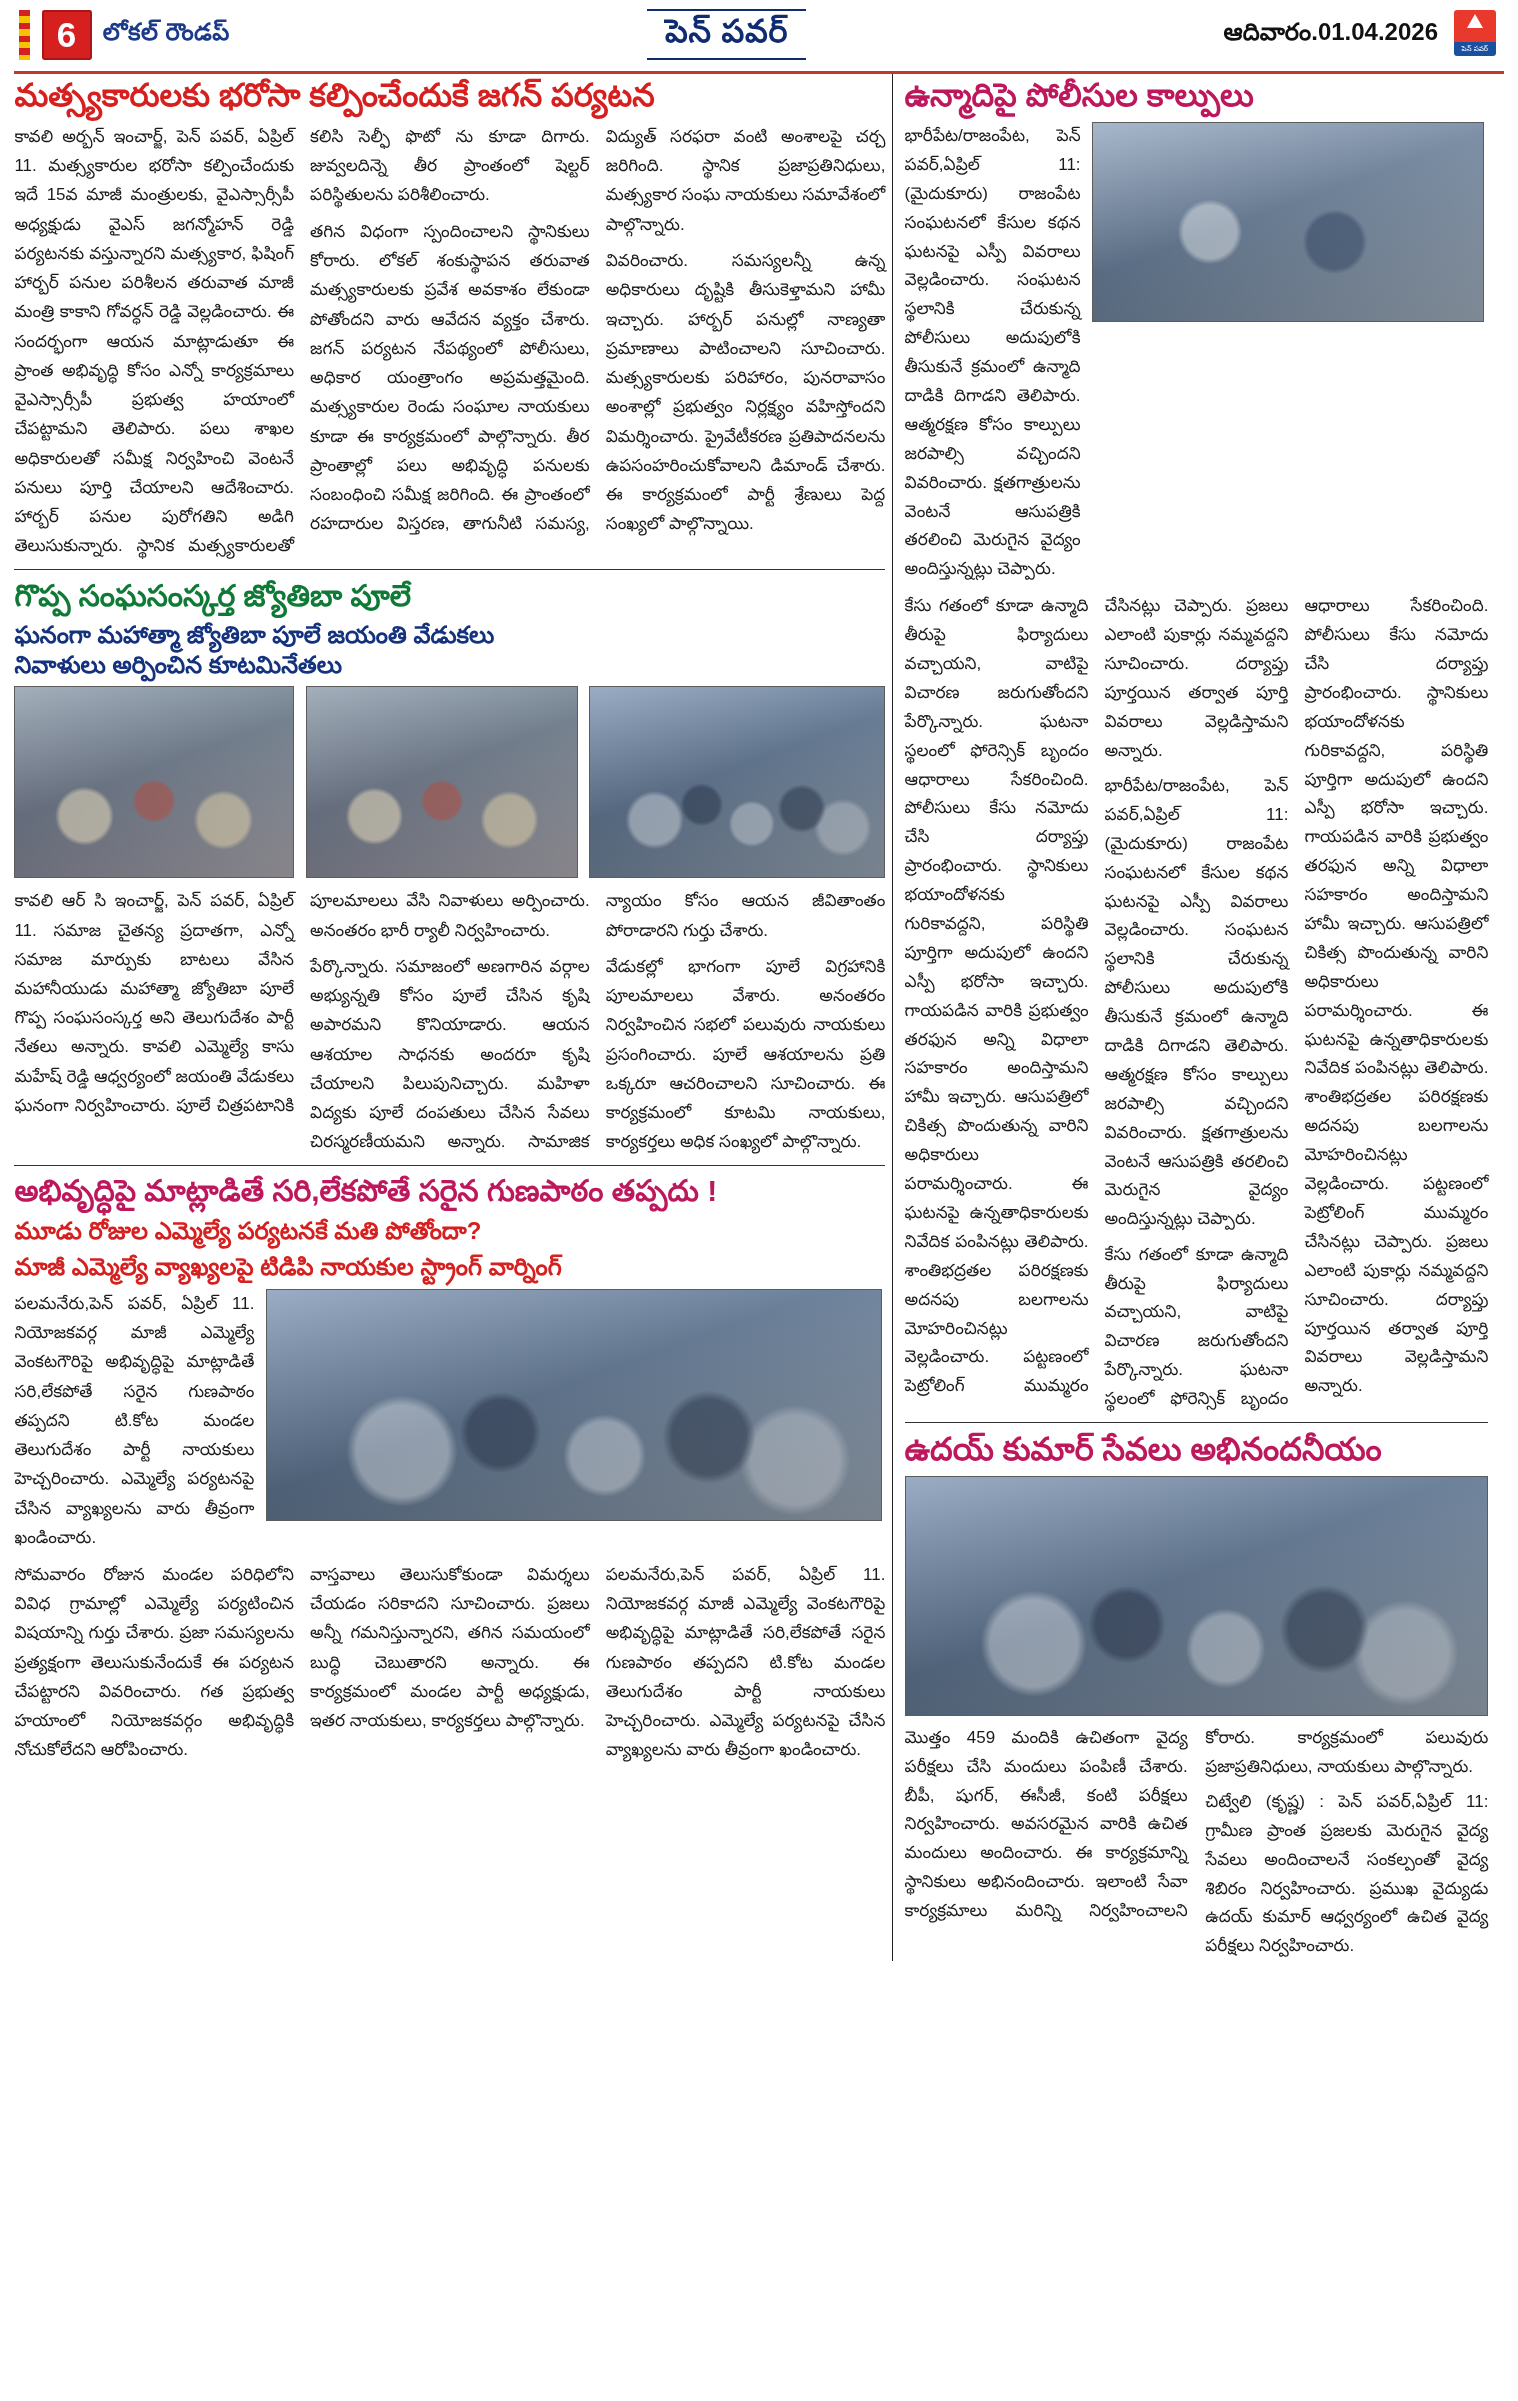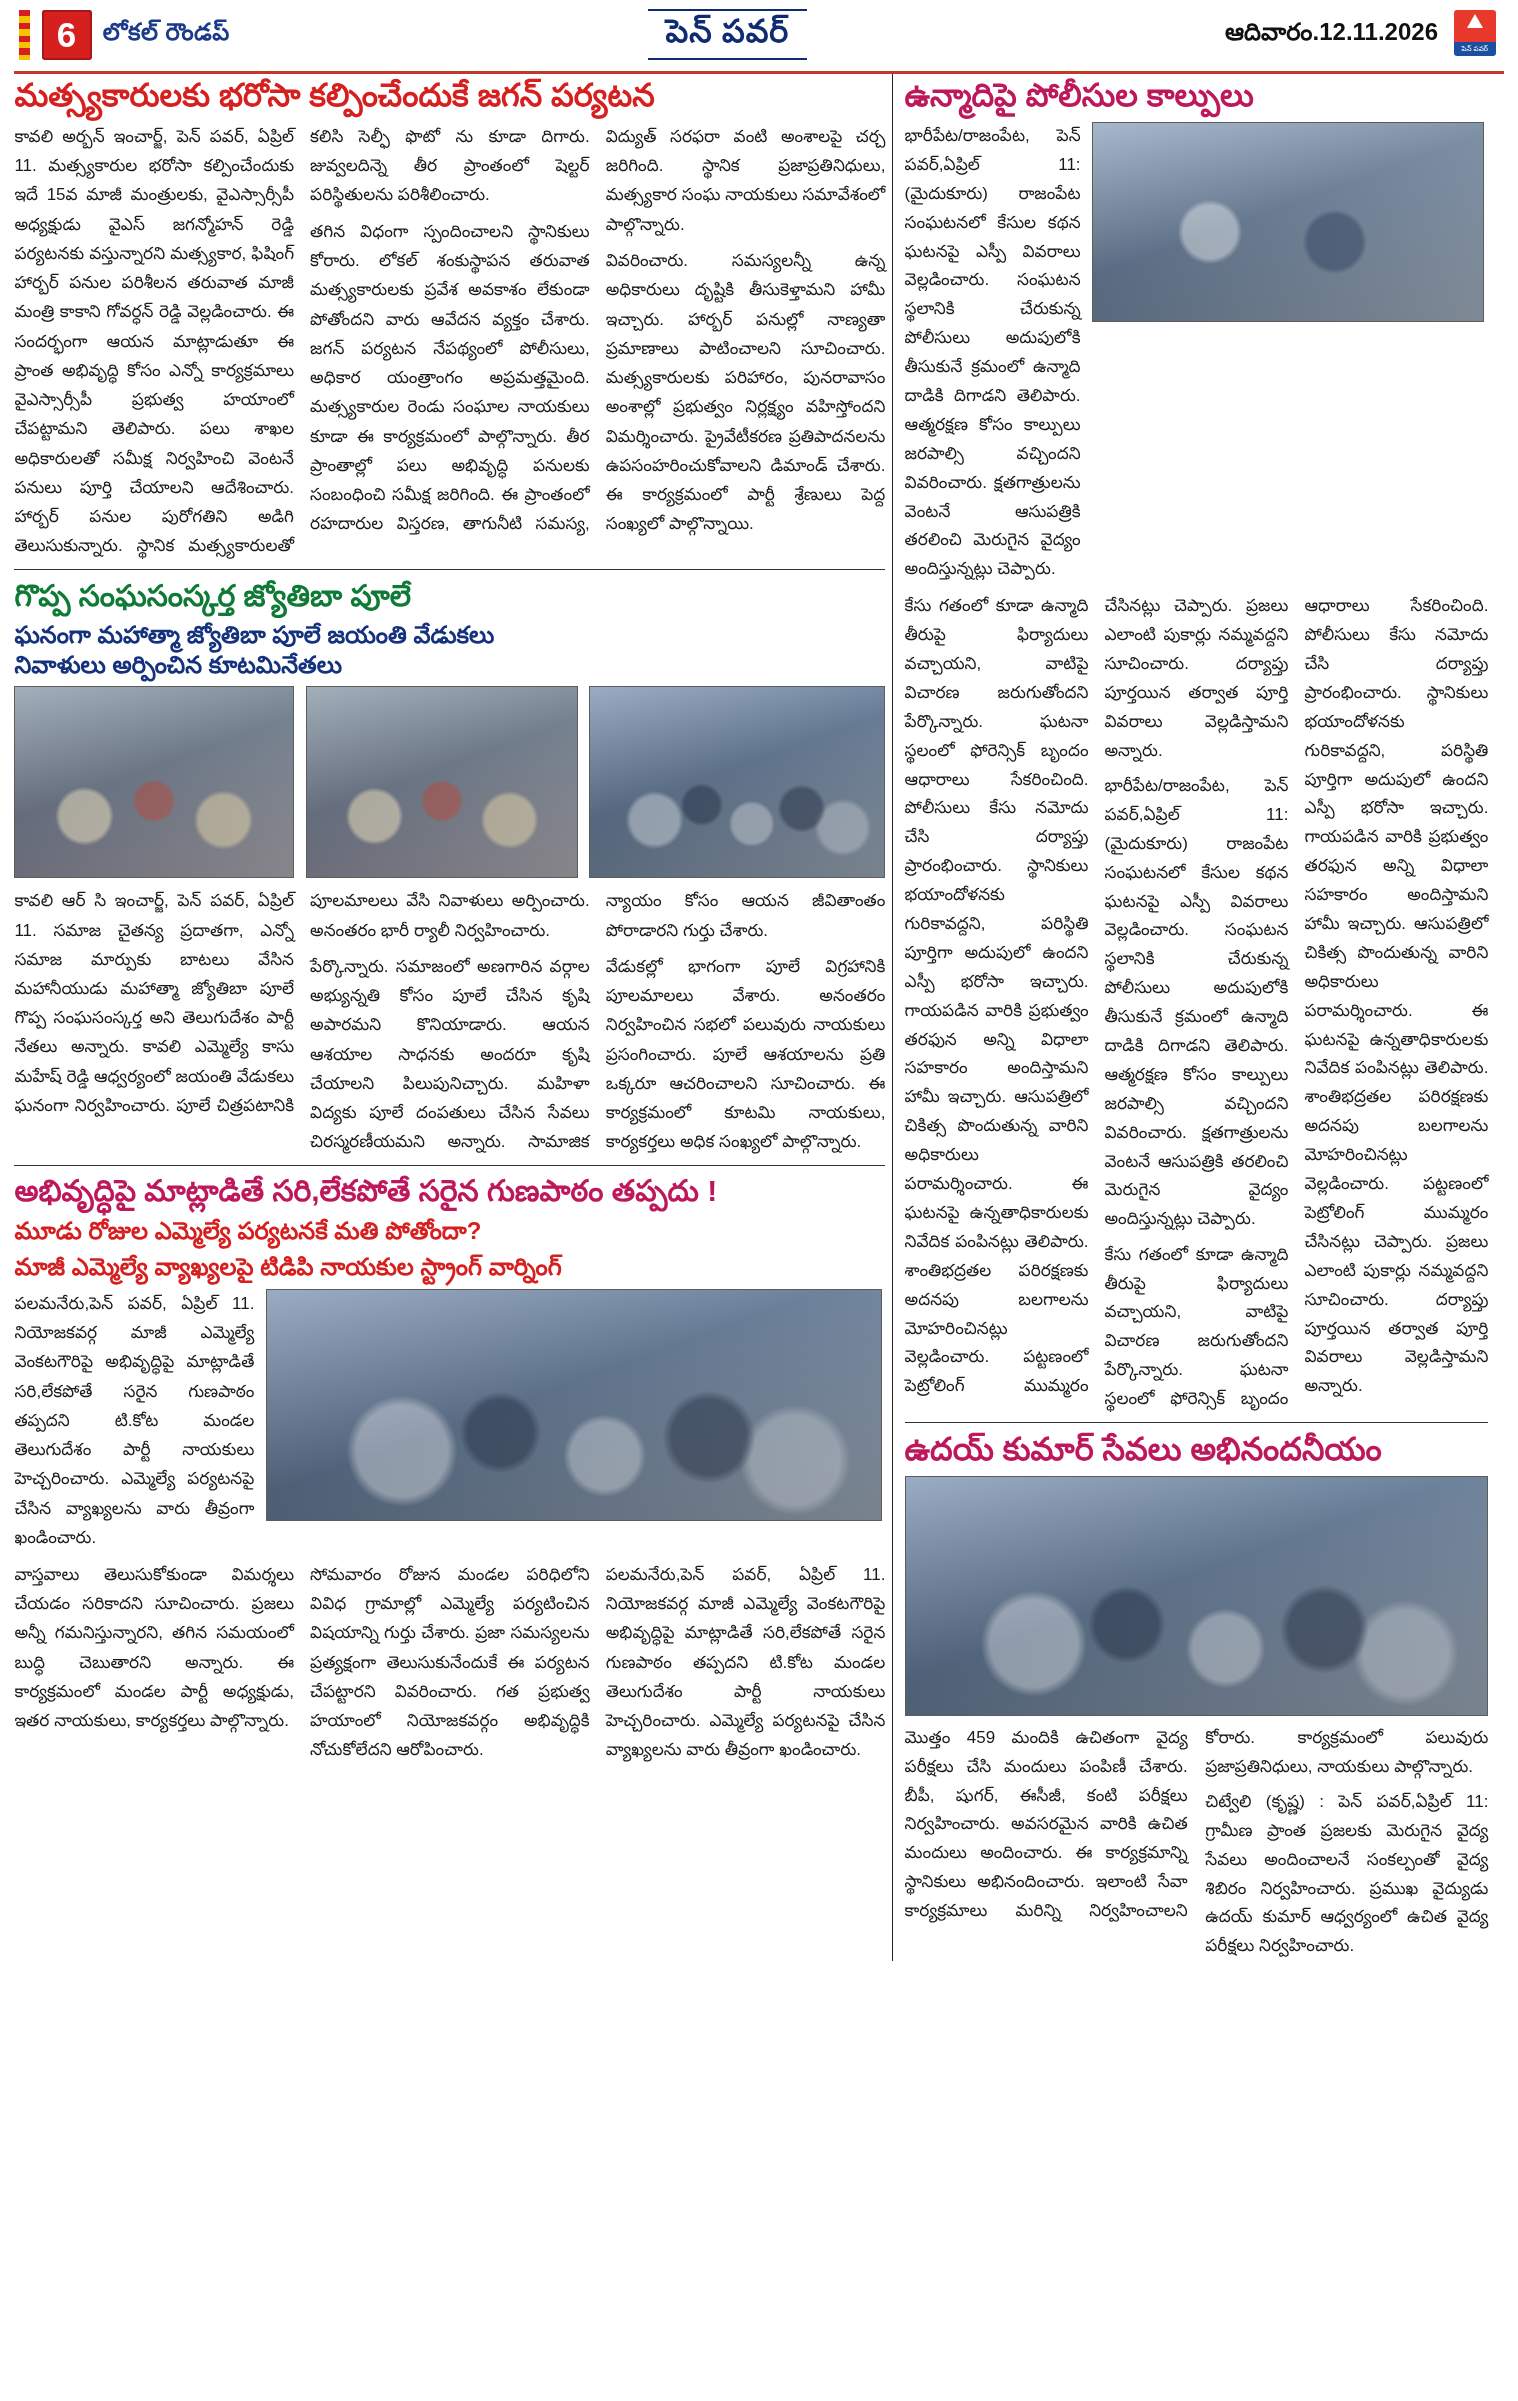--- a/index.html
+++ b/index.html
@@ -108,21 +108,21 @@
 <div class="page">
 
   <div class="masthead">
     <div class="mh-left">
       <div class="stripe"></div>
       <div class="page-num-box">6</div>
       <div class="local-roundup">లోకల్ రౌండప్</div>
     </div>
     <div class="mh-center">పెన్ పవర్</div>
     <div class="mh-right">
-      <div class="mh-date">ఆదివారం.12.11.2026</div>
+      <div class="mh-date">ఆదివారం.01.04.2026</div>
       <div class="logo-badge">
         <div class="logo-top"></div>
         <div class="logo-bot">పెన్ పవర్</div>
       </div>
     </div>
   </div>
 
   <div class="content">
 
     <div class="col-left">
@@ -160,22 +160,22 @@
         <h1 class="headline-blue" style="font-size:30px;">అభివృద్ధిపై మాట్లాడితే సరి,లేకపోతే సరైన గుణపాఠం తప్పదు !</h1>
         <h2 class="sub-red">మూడు రోజుల ఎమ్మెల్యే పర్యటనకే మతి పోతోందా?</h2>
         <h2 class="sub-red" style="color:#d6201f;">మాజీ ఎమ్మెల్యే వ్యాఖ్యలపై టిడిపి నాయకుల స్ట్రాంగ్ వార్నింగ్</h2>
         <div class="flexrow" style="margin-top:4.8px;">
           <div style="width:240px;">
             <div class="body-text">పలమనేరు,పెన్ పవర్, ఏప్రిల్ 11. నియోజకవర్గ మాజీ ఎమ్మెల్యే వెంకటగౌరిపై అభివృద్ధిపై మాట్లాడితే సరి,లేకపోతే సరైన గుణపాఠం తప్పదని టి.కోట మండల తెలుగుదేశం పార్టీ నాయకులు హెచ్చరించారు. ఎమ్మెల్యే పర్యటనపై చేసిన వ్యాఖ్యలను వారు తీవ్రంగా ఖండించారు.</div>
           </div>
           <div class="photo" style="width:616px;height:232px;"></div>
         </div>
         <div class="cols3 body-text" style="margin-top:8px;">
+          <p>సోమవారం రోజున మండల పరిధిలోని వివిధ గ్రామాల్లో ఎమ్మెల్యే పర్యటించిన విషయాన్ని గుర్తు చేశారు. ప్రజా సమస్యలను ప్రత్యక్షంగా తెలుసుకునేందుకే ఈ పర్యటన చేపట్టారని వివరించారు. గత ప్రభుత్వ హయాంలో నియోజకవర్గం అభివృద్ధికి నోచుకోలేదని ఆరోపించారు.</p>
           <p>వాస్తవాలు తెలుసుకోకుండా విమర్శలు చేయడం సరికాదని సూచించారు. ప్రజలు అన్నీ గమనిస్తున్నారని, తగిన సమయంలో బుద్ధి చెబుతారని అన్నారు. ఈ కార్యక్రమంలో మండల పార్టీ అధ్యక్షుడు, ఇతర నాయకులు, కార్యకర్తలు పాల్గొన్నారు.</p>
-          <p>సోమవారం రోజున మండల పరిధిలోని వివిధ గ్రామాల్లో ఎమ్మెల్యే పర్యటించిన విషయాన్ని గుర్తు చేశారు. ప్రజా సమస్యలను ప్రత్యక్షంగా తెలుసుకునేందుకే ఈ పర్యటన చేపట్టారని వివరించారు. గత ప్రభుత్వ హయాంలో నియోజకవర్గం అభివృద్ధికి నోచుకోలేదని ఆరోపించారు.</p>
           <p>పలమనేరు,పెన్ పవర్, ఏప్రిల్ 11. నియోజకవర్గ మాజీ ఎమ్మెల్యే వెంకటగౌరిపై అభివృద్ధిపై మాట్లాడితే సరి,లేకపోతే సరైన గుణపాఠం తప్పదని టి.కోట మండల తెలుగుదేశం పార్టీ నాయకులు హెచ్చరించారు. ఎమ్మెల్యే పర్యటనపై చేసిన వ్యాఖ్యలను వారు తీవ్రంగా ఖండించారు.</p>
         </div>
       </div>
 
     </div>
 
     <div class="col-right">
 
       <div>
         <h1 class="headline-blue">ఉన్మాదిపై పోలీసుల కాల్పులు</h1>

